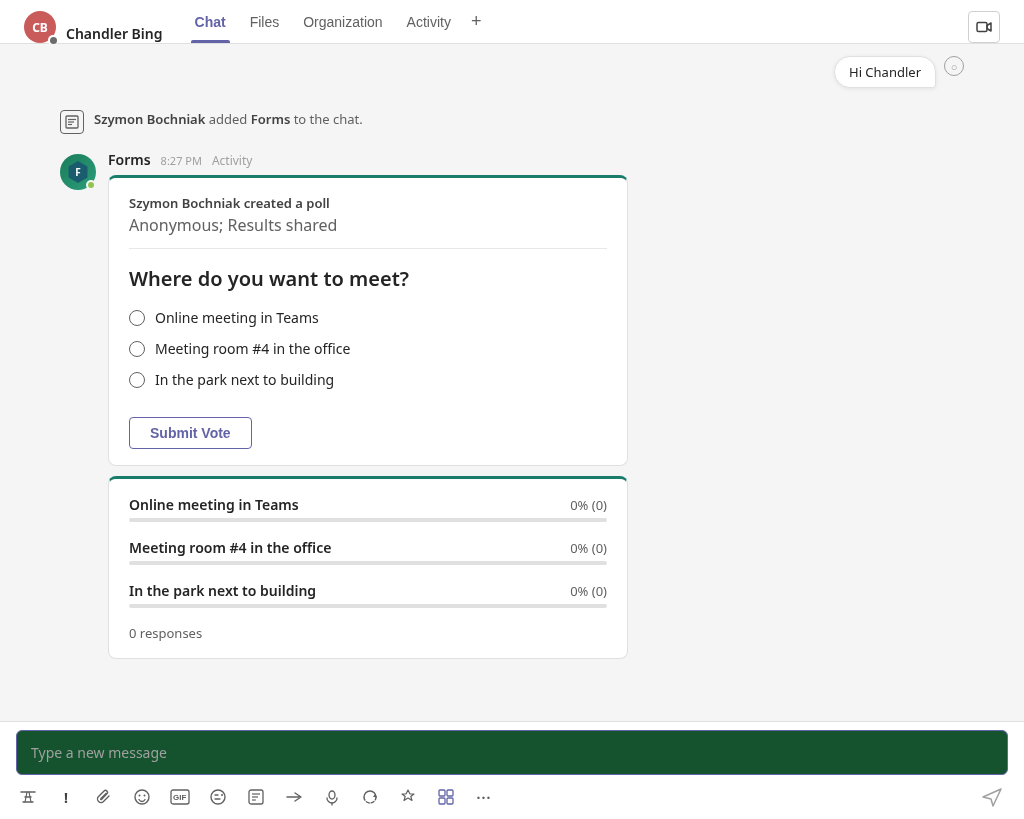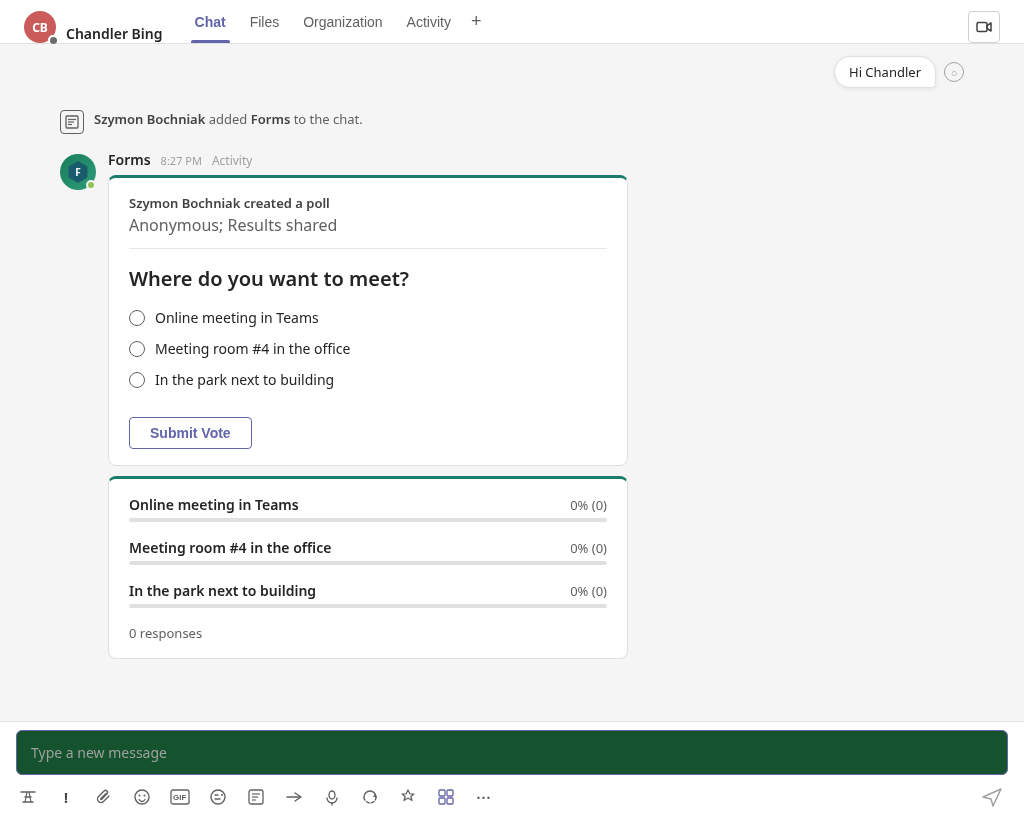--- a/index.html
+++ b/index.html
@@ -119,21 +119,21 @@
       background: #f5f5f5;
       position: relative;
     }
 
     
     .hi-bubble {
       position: absolute;
       top: 12px;
       right: 60px;
       display: flex;
-      align-items: center;
+      align-items: flex-start;
       gap: 8px;
     }
     .hi-bubble-text {
       background: #fff;
       border: 1px solid #e0e0e0;
       border-radius: 18px 18px 4px 18px;
       padding: 6px 14px;
       font-size: 13px;
       color: #242424;
       box-shadow: 0 1px 4px rgba(0,0,0,0.08);

